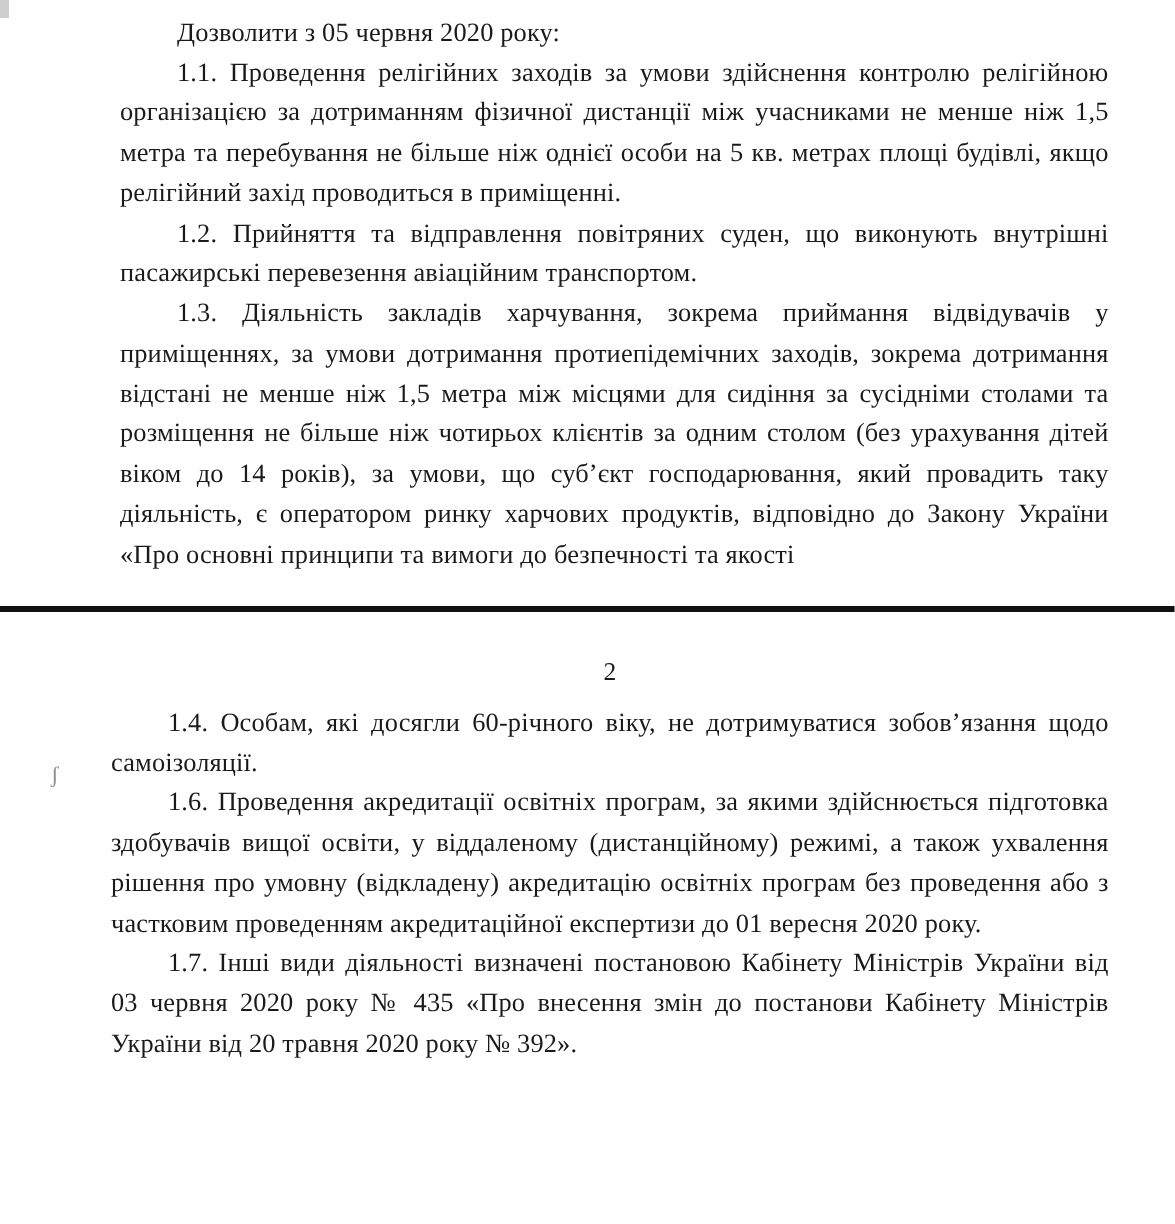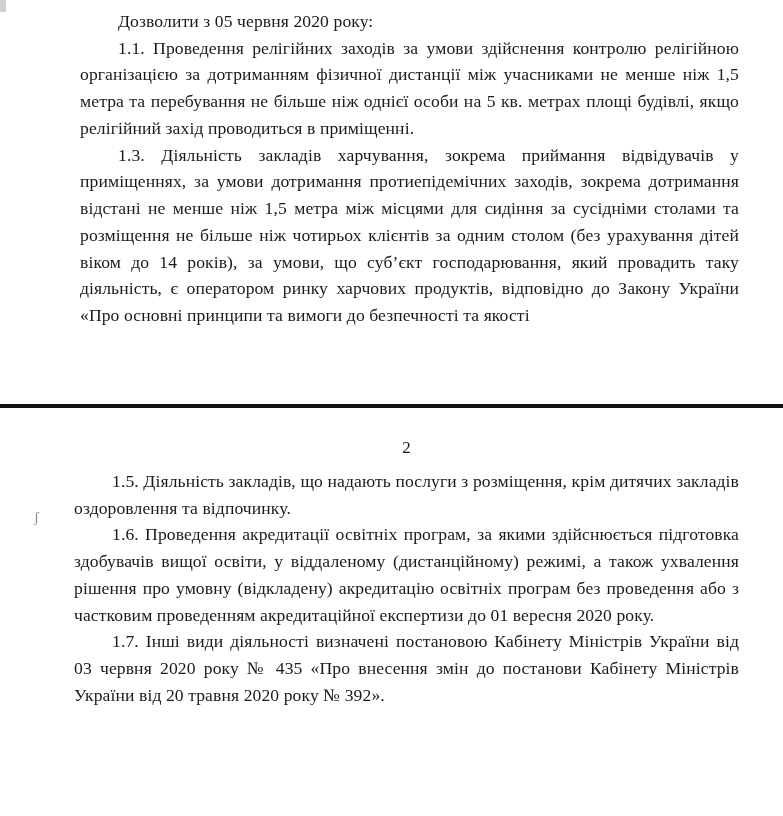--- a/index.html
+++ b/index.html
@@ -91,27 +91,28 @@
 </style>
 </head>
 <body>
 
 <div class="page">
 
   <div class="scan scan-top">
     <div class="clip-top"></div>
     <p class="indent">Дозволити з 05 червня 2020 року:</p>
     <p class="indent">1.1. Проведення релігійних заходів за умови здійснення контролю релігійною організацією за дотриманням фізичної дистанції між учасниками не менше ніж 1,5 метра та перебування не більше ніж однієї особи на 5 кв. метрах площі будівлі, якщо релігійний захід проводиться в приміщенні.</p>
+    <p class="indent">1.2. Прийняття та відправлення повітряних суден, що виконують внутрішні пасажирські перевезення авіаційним транспортом.</p>
     <p class="indent">1.3. Діяльність закладів харчування, зокрема приймання відвідувачів у приміщеннях, за умови дотримання протиепідемічних заходів, зокрема дотримання відстані не менше ніж 1,5 метра між місцями для сидіння за сусідніми столами та розміщення не більше ніж чотирьох клієнтів за одним столом (без урахування дітей віком до 14 років), за умови, що суб’єкт господарювання, який провадить таку діяльність, є оператором ринку харчових продуктів, відповідно до Закону України «Про основні принципи та вимоги до безпечності та якості</p>
   </div>
 
   <div class="gap"></div>
   <div class="divider"></div>
 
   <div class="scan scan-bottom">
     <div class="side-mark">ʃ</div>
     <div class="page-number">2</div>
-    <p class="indent">1.5. Діяльність закладів, що надають послуги з розміщення, крім дитячих закладів оздоровлення та відпочинку.</p>
+    <p class="indent">1.4. Особам, які досягли 60-річного віку, не дотримуватися зобов’язання щодо самоізоляції.</p>
     <p class="indent">1.6. Проведення акредитації освітніх програм, за якими здійснюється підготовка здобувачів вищої освіти, у віддаленому (дистанційному) режимі, а також ухвалення рішення про умовну (відкладену) акредитацію освітніх програм без проведення або з частковим проведенням акредитаційної експертизи до 01 вересня 2020 року.</p>
     <p class="indent">1.7. Інші види діяльності визначені постановою Кабінету Міністрів України від 03 червня 2020 року № 435 «Про внесення змін до постанови Кабінету Міністрів України від 20 травня 2020 року № 392».</p>
   </div>
 
 </div>
 
 </body></html>

